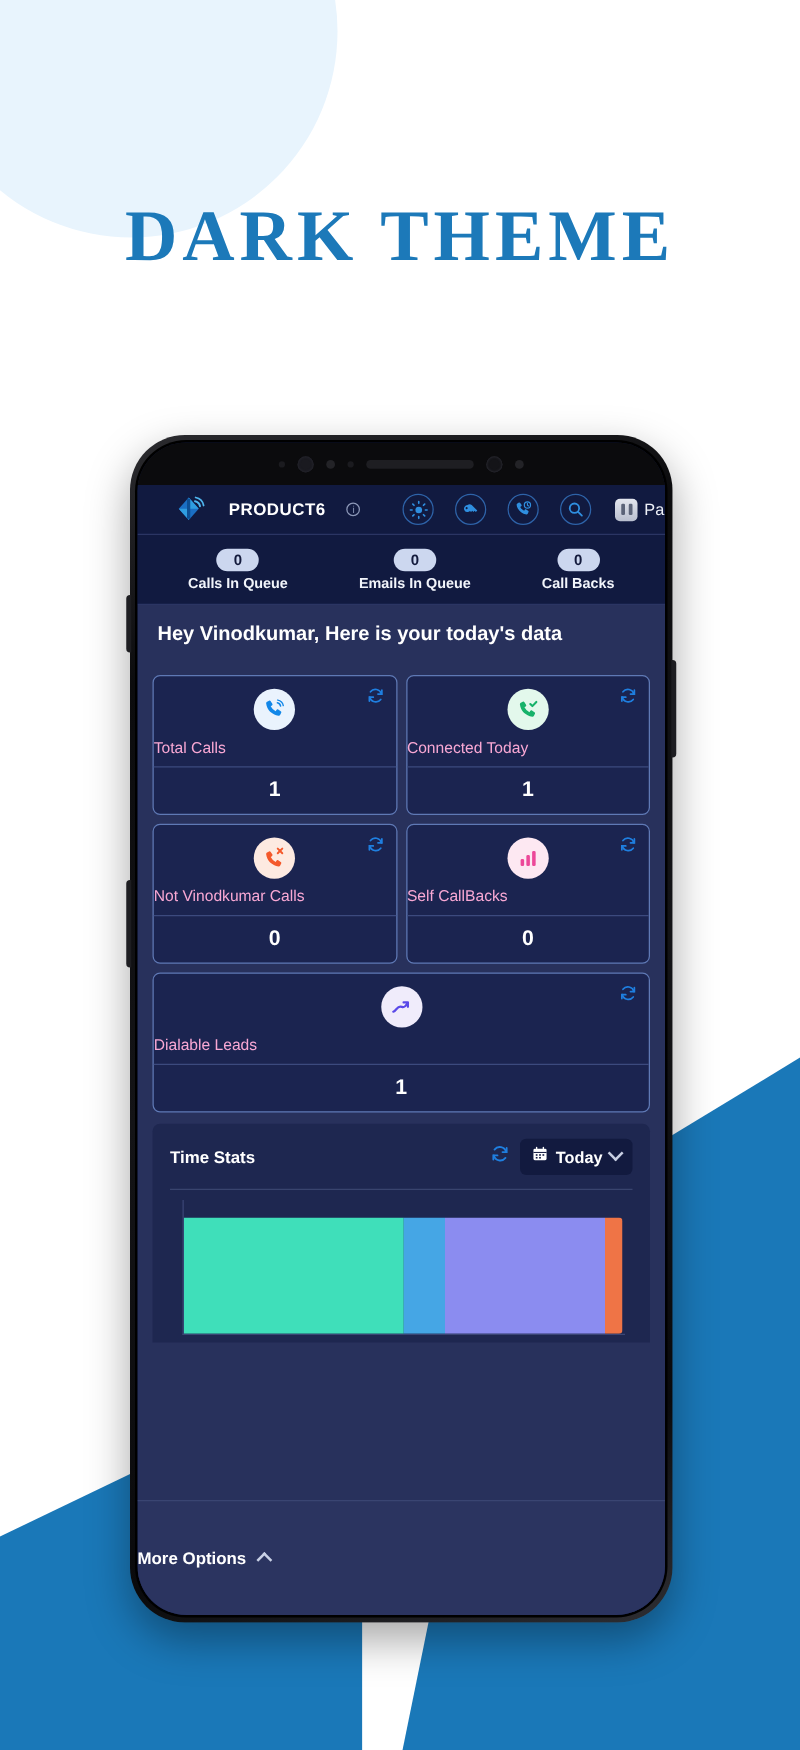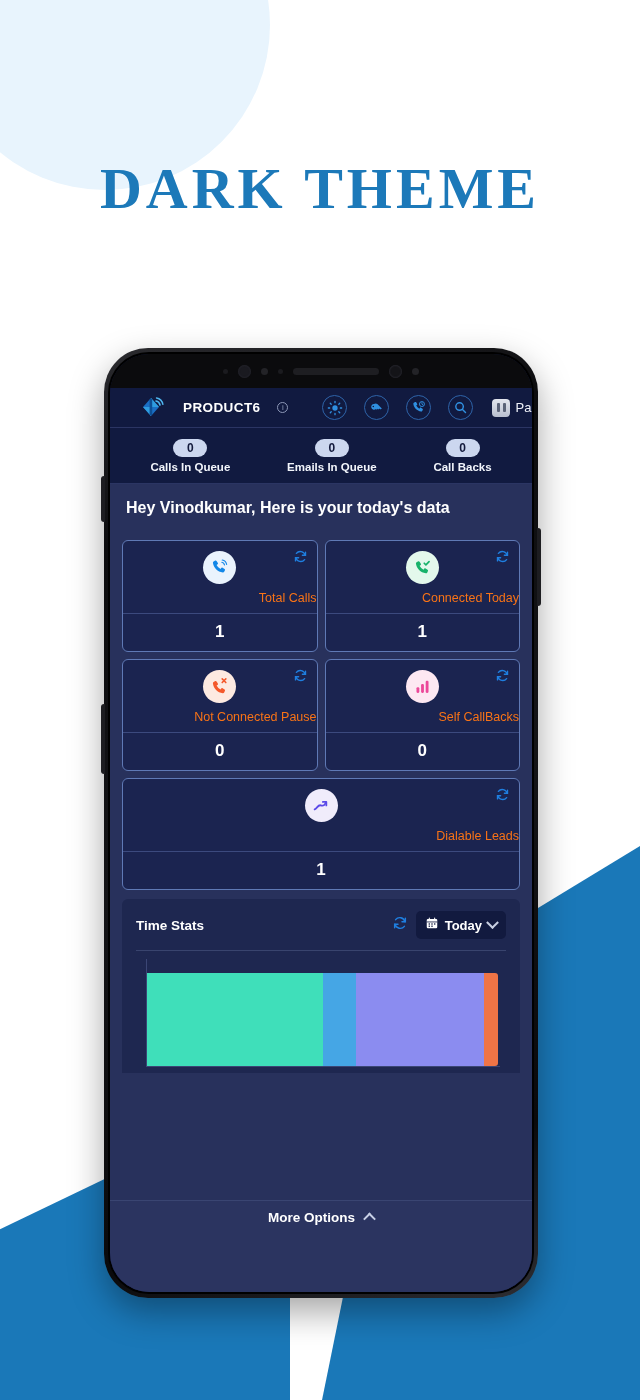--- a/index.html
+++ b/index.html
@@ -148,21 +148,21 @@
     border-radius: 6px;
     position: relative;
     padding-top: 10px;
   }
   .card .refresh { position: absolute; top: 8px; right: 9px; }
   .card .ico-circle {
     width: 33px; height: 33px; border-radius: 50%;
     margin: 0 auto;
     display: flex; align-items: center; justify-content: center;
   }
-  .card .clabel { text-align: right; color: #f97316; font-size: 12.5px; margin: 7px 0 8px; }
+  .card .clabel { text-align: left; color: #f9a8d4; font-size: 12.5px; margin: 7px 0 8px; }
   .card .cvalue {
     border-top: 1px solid #3c4a7e;
     text-align: center; color: #ffffff; font-size: 17px; font-weight: bold;
     padding: 8px 0 9px;
   }
 
   
   .timestats { background: #1e2750; border-radius: 6px 6px 0 0; margin-top: 9px; padding: 12px 14px 0; }
   .ts-head { display: flex; align-items: center; }
   .ts-title { color: #ffffff; font-size: 13.5px; font-weight: bold; flex: 1 1 auto; }
@@ -175,22 +175,21 @@
   .chart-area { position: relative; height: 122px; padding: 12px 0 0 10px; }
   .chart-axis-v { position: absolute; left: 10px; top: 8px; bottom: 6px; width: 1px; background: #3b4675; }
   .chart-axis-h { position: absolute; left: 10px; right: 6px; bottom: 6px; height: 1px; background: #3b4675; }
   .stacked-bar { position: absolute; left: 11px; right: 8px; top: 22px; bottom: 7px; display: flex; border-radius: 0 3px 3px 0; overflow: hidden; }
   .seg { height: 100%; }
 
   
   .dock {
     flex: 0 0 92px; background: #2b3460;
     border-top: 1px solid #3a4572;
-    display: flex; flex-direction: column; align-items: center;
-    padding-top: 9px;
+    display: flex; flex-direction: row; align-items: center;
   }
   .more-opts { display: flex; align-items: center; gap: 10px; }
   .more-label { color: #ffffff; font-size: 13.5px; font-weight: bold; }
   .chev-up { width: 9px; height: 9px; border-left: 2px solid #c9d1e6; border-top: 2px solid #c9d1e6; transform: rotate(45deg) translate(1px,1px); }
   .dial-row { display: flex; align-items: center; gap: 11px; margin-top: 13px; }
   .phone-input {
     width: 142px; height: 30px; border-radius: 5px;
     border: 1px solid #4d5a8c; background: #222c58;
     color: #9aa4c2; font-size: 12.5px;
     padding: 0 10px;
@@ -365,21 +364,21 @@
                     <path d="M4 19v-5h5"></path>
                       <path d="M4.6 14a8 8 0 0 0 14 3"></path>
                   </svg>
                 </span>
                 <div class="ico-circle" style="background:#fdeae1">
                   <svg viewBox="0 0 24 24" width="19" height="19" fill="#f4592b">
                     <path d="M6.6 5.2c.6-.3 1.3-.1 1.7.5l1.6 2.5c.4.6.2 1.4-.4 1.8l-1.2.8a11 11 0 0 0 5 5l.8-1.2c.4-.6 1.2-.8 1.8-.4l2.5 1.6c.6.4.8 1.1.5 1.7l-1 2c-.3.6-1 1-1.7.9C9.6 19.6 4.4 14.4 3.7 8.1c-.1-.7.3-1.4.9-1.7z"></path>
                     <path d="M15.4 2.4l4.6 4.6M20 2.4l-4.6 4.6" stroke="#f4592b" stroke-width="2" stroke-linecap="round"></path>
                   </svg>
                 </div>
-                <div class="clabel">Not Connected Pause</div>
+                <div class="clabel">Not Vinodkumar Calls</div>
                 <div class="cvalue">0</div>
               </div>
 
               <div class="card">
                 <span class="refresh">
                   <svg viewBox="0 0 24 24" width="15" height="15" fill="none" stroke="#1f7fe0" stroke-width="2.2" stroke-linecap="round">
                     <path d="M20 5v5h-5"></path>
                       <path d="M19.4 10a8 8 0 0 0-14-3"></path>
                     <path d="M4 19v-5h5"></path>
                       <path d="M4.6 14a8 8 0 0 0 14 3"></path>

